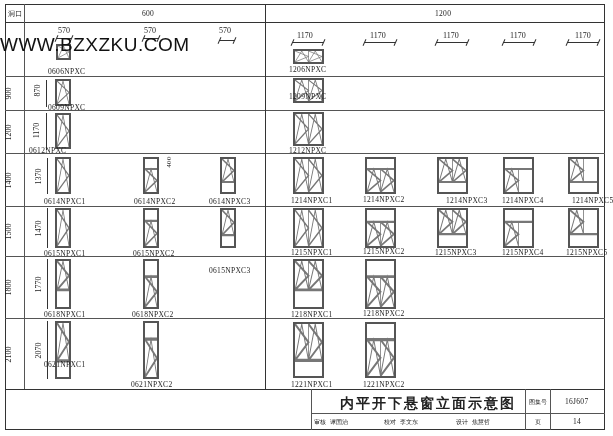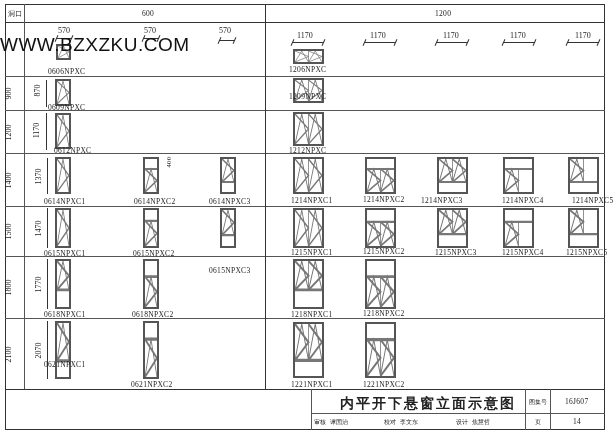--- a/index.html
+++ b/index.html
@@ -92,21 +92,21 @@
       <path d="M0 0L10 5L0 10M0 10L5 0L10 10" stroke="#777" stroke-width="0.6" fill="none"></path>
     </svg>
   </div>
 <div class="t" style="left:48px;top:103px">0609NPXC</div>
 
 <div class="win" style="left:55px;top:113px;width:16px;height:36px">
     <svg viewBox="0 0 10 10" preserveAspectRatio="none">
       <path d="M0 0L10 5L0 10M0 10L5 0L10 10" stroke="#777" stroke-width="0.6" fill="none"></path>
     </svg>
   </div>
-<div class="t" style="left:54px;top:146px">0612NPXC</div>
+<div class="t" style="left:29px;top:146px">0612NPXC</div>
 
 <div class="win" style="left:55px;top:157px;width:16px;height:37px">
     <svg viewBox="0 0 10 10" preserveAspectRatio="none">
       <path d="M0 0L10 5L0 10M0 10L5 0L10 10" stroke="#777" stroke-width="0.6" fill="none"></path>
     </svg>
   </div>
 <div class="t" style="left:44px;top:197px">0614NPXC1</div>
 <div class="win" style="left:143px;top:157px;width:16px;height:37px">
     <svg viewBox="0 0 10 10" preserveAspectRatio="none">
       <path d="M0 3H10M0 3L10 6.5L0 10M0 10L5 3L10 10" stroke="#777" stroke-width="0.6" fill="none"></path>
@@ -195,21 +195,21 @@
     <svg viewBox="0 0 20 10" preserveAspectRatio="none">
       <path d="M0 3H20M10 3V10M0 3L10 6.5L0 10M0 10L5 3L10 10M10 3L20 6.5L10 10M10 10L15 3L20 10" stroke="#777" stroke-width="0.6" fill="none"></path>
     </svg>
   </div>
 <div class="t" style="left:363px;top:195px">1214NPXC2</div>
 <div class="win" style="left:437px;top:157px;width:31px;height:37px">
     <svg viewBox="0 0 20 10" preserveAspectRatio="none">
       <path d="M0 7H20M10 0V7M0 0L10 3.5L0 7M0 7L5 0L10 7M10 0L20 3.5L10 7M10 7L15 0L20 7" stroke="#777" stroke-width="0.6" fill="none"></path>
     </svg>
   </div>
-<div class="t" style="left:421px;top:196px">1214NPXC3</div>
+<div class="t" style="left:446px;top:196px">1214NPXC3</div>
 <div class="win" style="left:503px;top:157px;width:31px;height:37px">
     <svg viewBox="0 0 20 10" preserveAspectRatio="none">
       <path d="M0 3H20M10 3V10M0 3L10 6.5L0 10M0 10L5 3L10 10" stroke="#777" stroke-width="0.6" fill="none"></path>
     </svg>
   </div>
 <div class="t" style="left:502px;top:196px">1214NPXC4</div>
 <div class="win" style="left:568px;top:157px;width:31px;height:37px">
     <svg viewBox="0 0 20 10" preserveAspectRatio="none">
       <path d="M0 7H20M10 0V7M0 0L10 3.5L0 7M0 7L5 0L10 7" stroke="#777" stroke-width="0.6" fill="none"></path>
     </svg>

